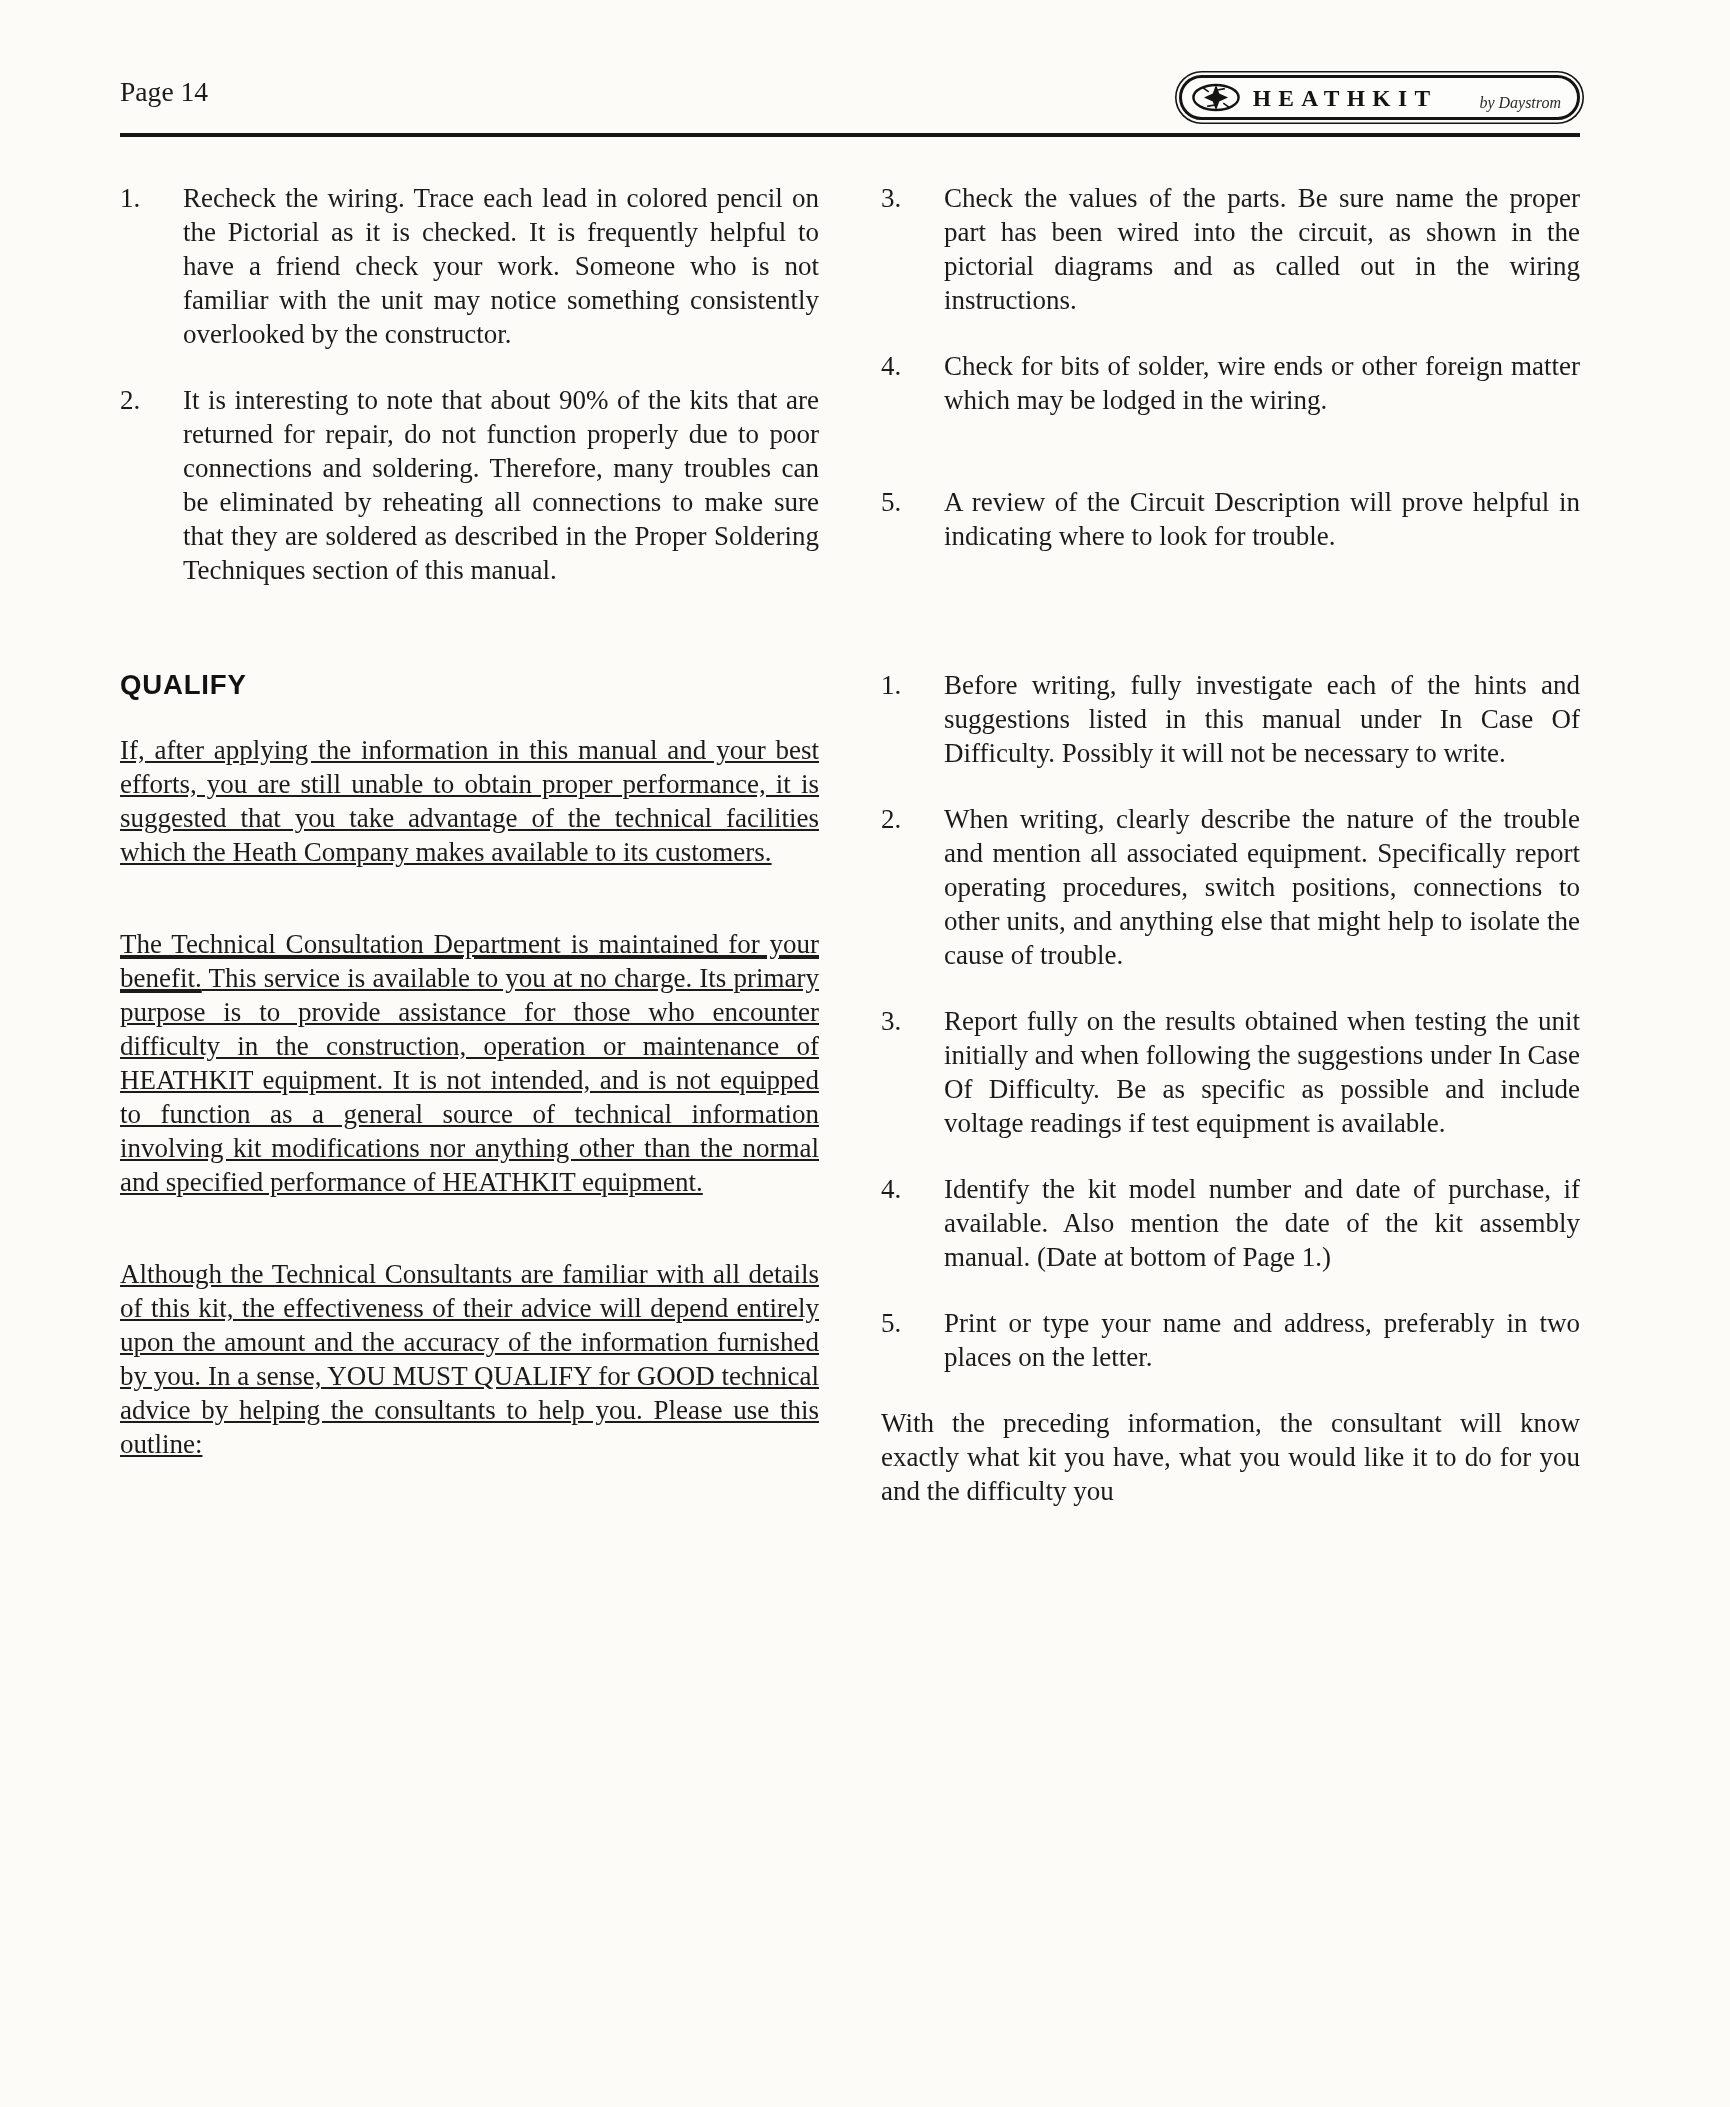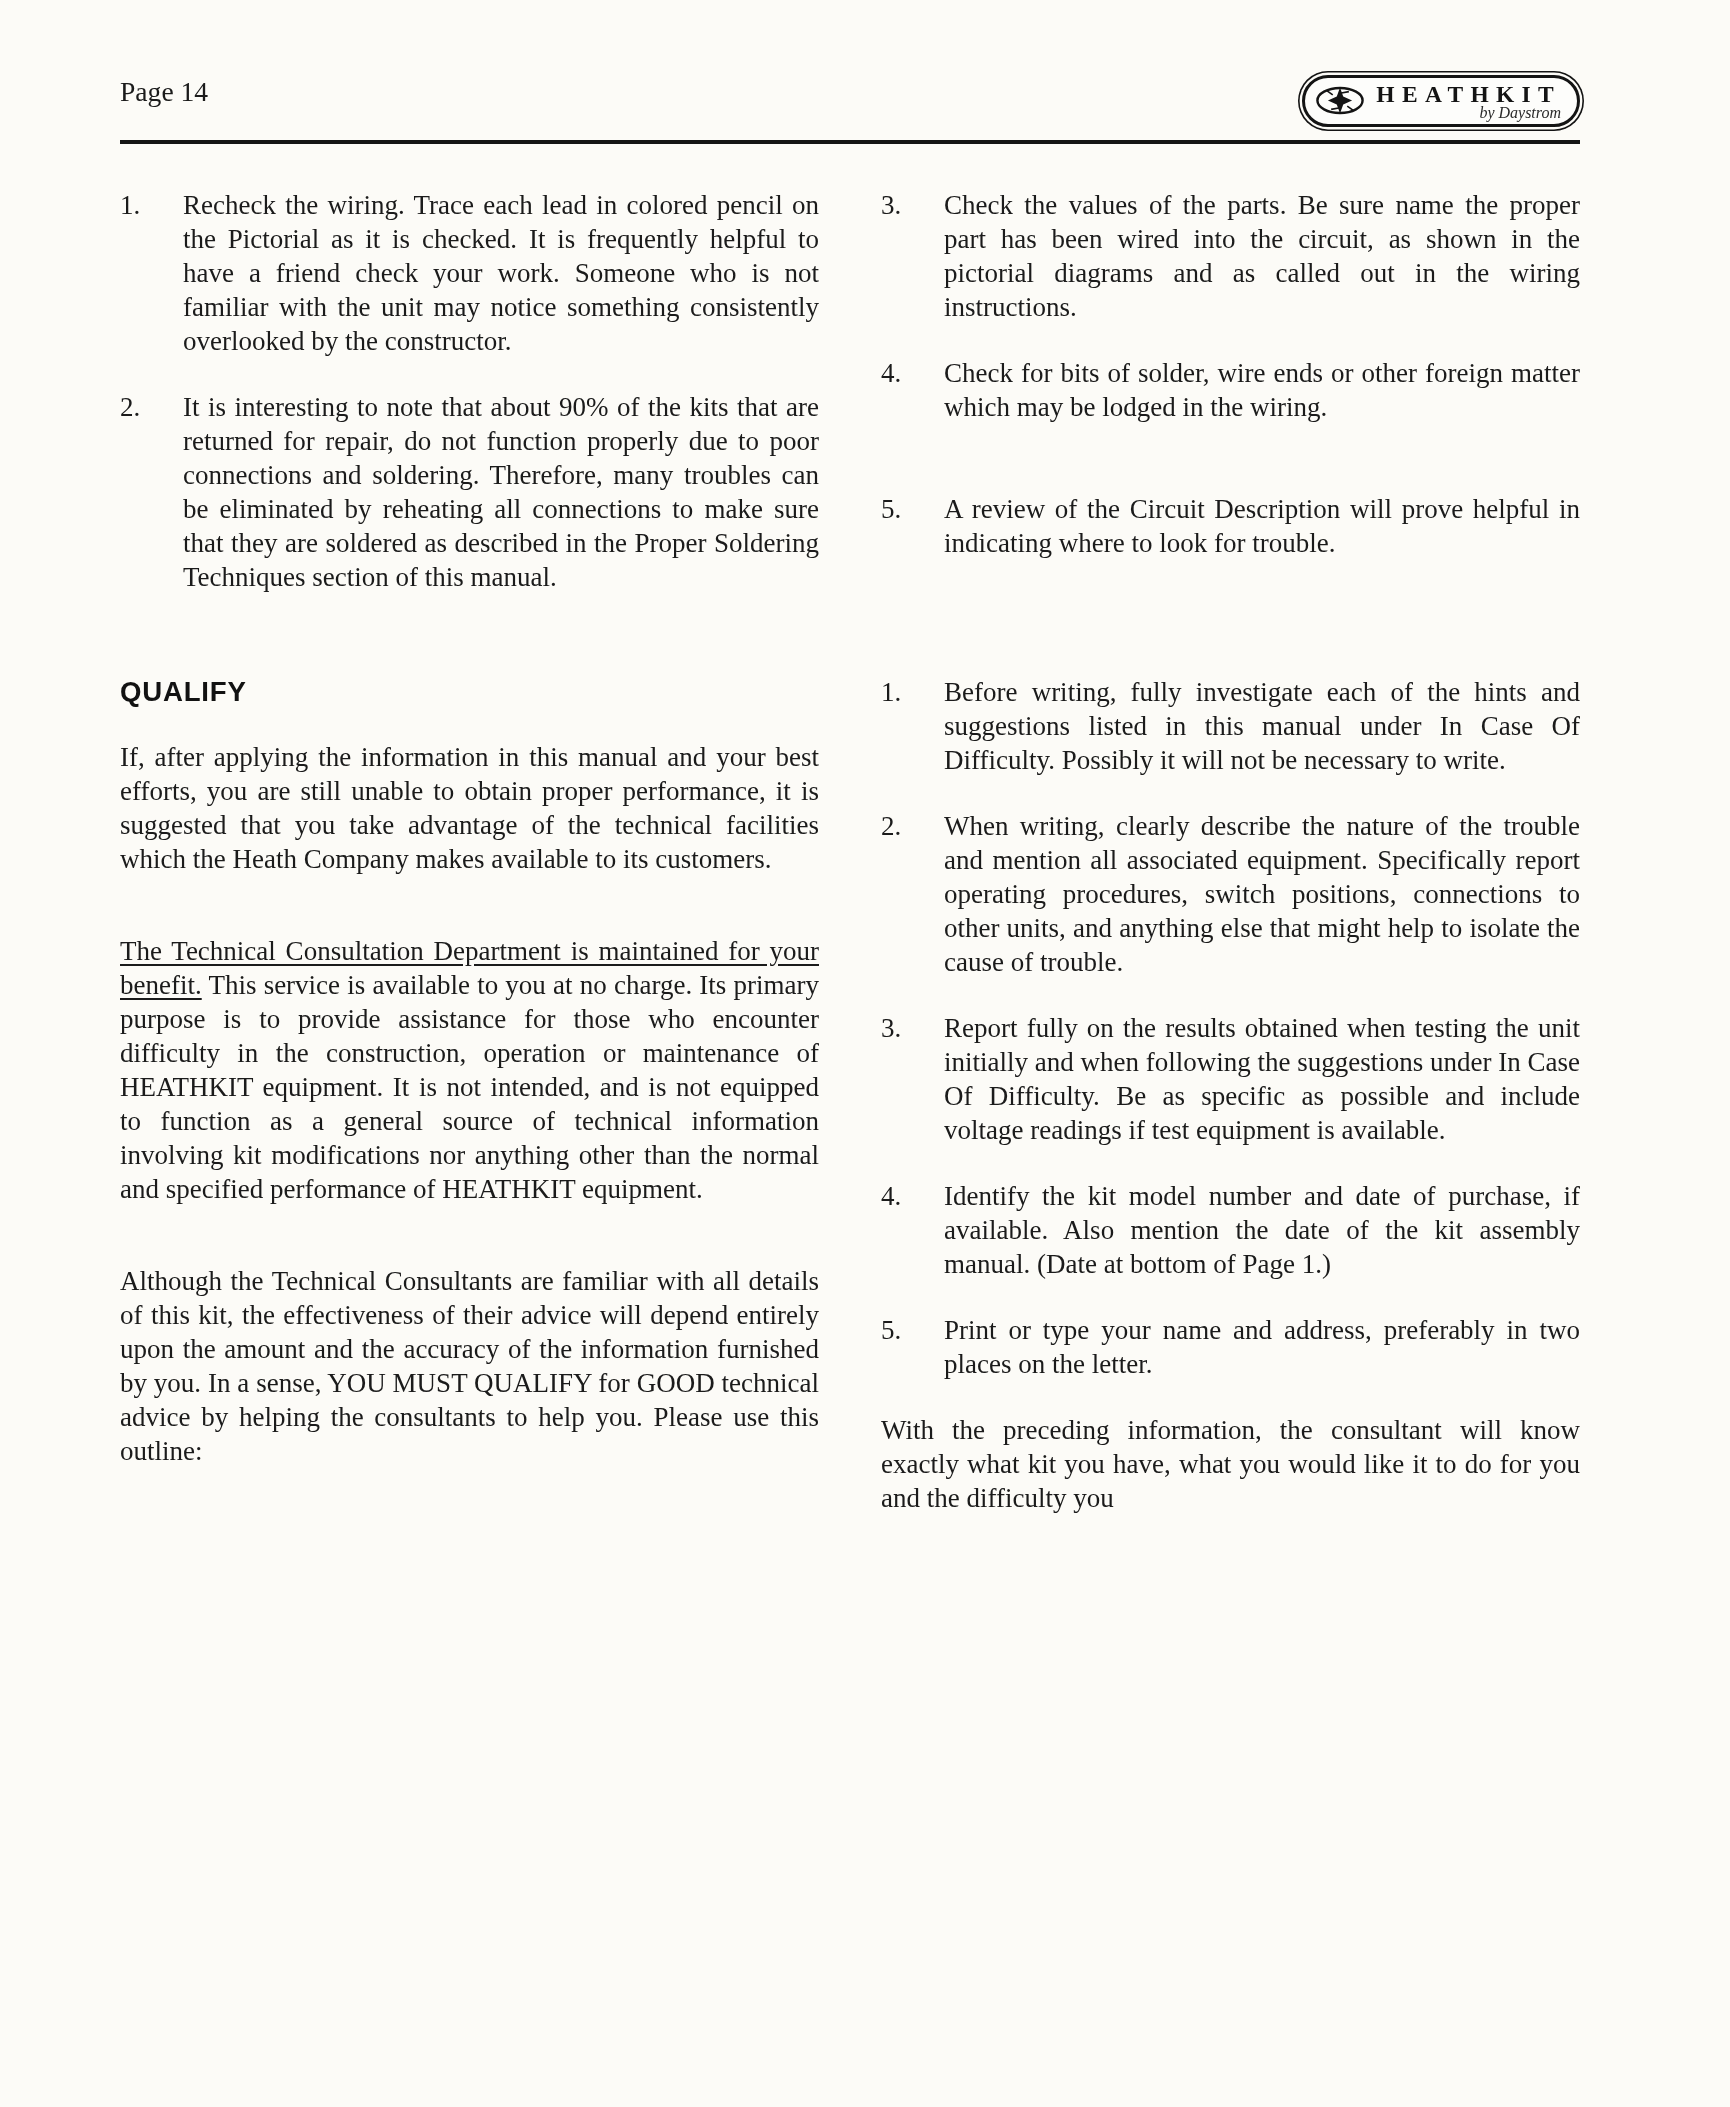--- a/index.html
+++ b/index.html
@@ -18,21 +18,21 @@
   
   .hdr { display:flex; justify-content:space-between; align-items:flex-start; }
   .page-num { font-size:27.6px; }
   .logo-badge {
     display:flex; align-items:center; gap:11.4px;
     border:3.2px solid #141414; border-radius:27.6px;
     box-shadow:0 0 0 2.4px #fcfbf7, 0 0 0 4px #141414;
     padding:4px 16px 4px 9.7px; background:#fdfdfb;
   }
   .logo-star svg { display:block; }
-  .logo-textwrap { display:flex; flex-direction:column; align-items:flex-end; }
+  .logo-textwrap { display:flex; flex-direction:row; align-items:flex-end;gap:42px; }
   .logo-word {
     font-family:"Liberation Serif", serif; font-weight:700;
     font-size:23.5px; line-height:24px; letter-spacing:7.3px; color:#141414;
   }
   .logo-sub { font-style:italic; font-size:16px; line-height:13.8px; color:#2a2a2a; }
   .rule { margin-top:13px; height:4px; background:#151515; }
 
   
   .cols { display:flex; gap:62px; }
   .col { width:699px; }
@@ -48,21 +48,21 @@
     margin-top:268px; text-align:center;
     font-family:"Liberation Sans", sans-serif; font-weight:700;
     font-size:40px; line-height:42px; letter-spacing:1.6px; word-spacing:11.4px;
     color:#121212;
   }
   .service-section { margin-top:49px; }
   .service-head {
     font-family:"Liberation Sans", sans-serif; font-weight:700;
     font-size:27.6px; letter-spacing:0.8px; margin-bottom:31px; color:#121212;
   }
-  .para { text-align:justify; margin-bottom:58px; }
+  .para { text-align:justify; margin-bottom:58px;text-decoration:underline; }
   .para:last-child { margin-bottom:4px; }
   .u { text-decoration:underline; text-underline-offset:4px; }
   .closing { text-align:justify; margin-top:6.5px; }
 </style>
 </head>
 <body>
 
 <div class="page">
 
   <header class="hdr">

